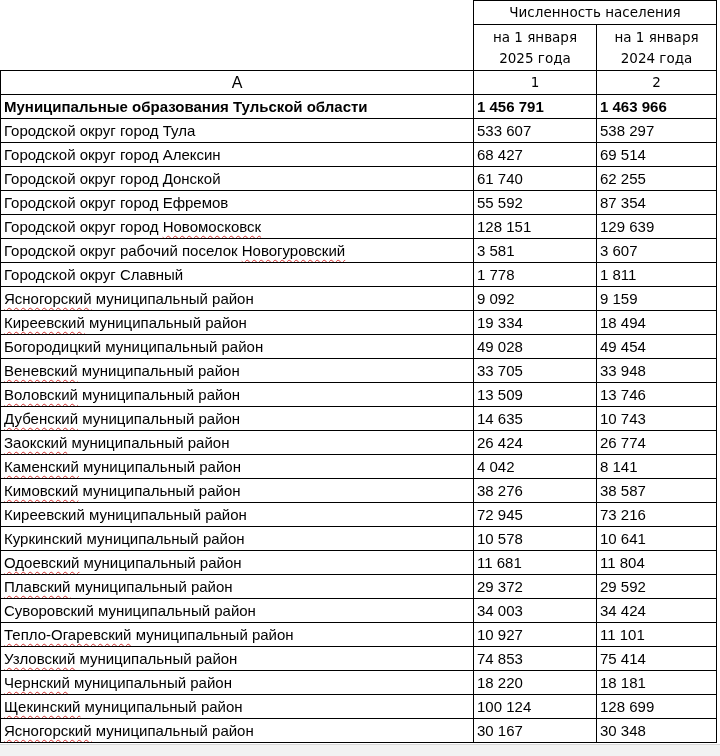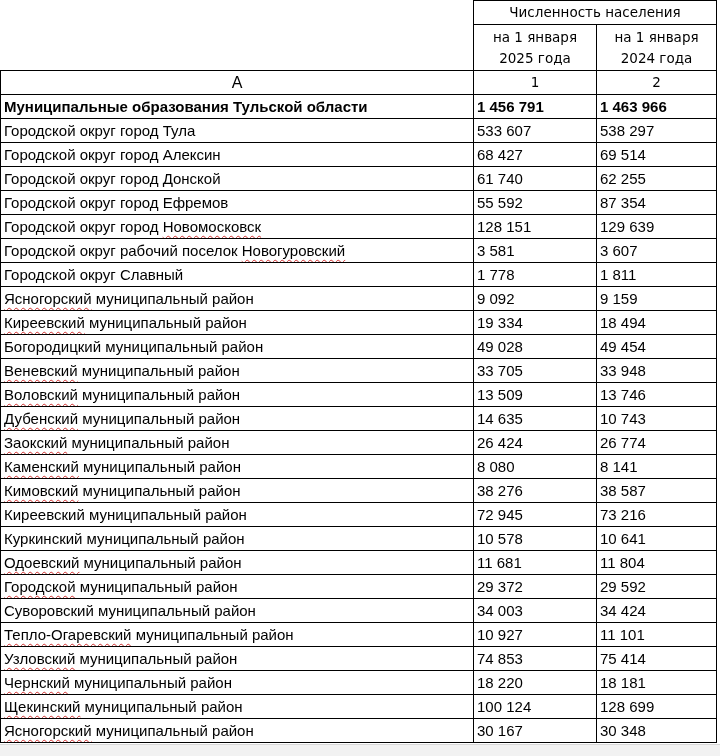--- a/index.html
+++ b/index.html
@@ -139,21 +139,21 @@
         <td class="num">14 635</td>
         <td class="num">10 743</td>
       </tr>
       <tr>
         <td><span></span><span class="spell">Заокский</span><span> муниципальный район</span></td>
         <td class="num">26 424</td>
         <td class="num">26 774</td>
       </tr>
       <tr>
         <td><span></span><span class="spell">Каменский</span><span> муниципальный район</span></td>
-        <td class="num">8 080</td>
+        <td class="num">4 042</td>
         <td class="num">8 141</td>
       </tr>
       <tr>
         <td><span></span><span class="spell">Кимовский</span><span> муниципальный район</span></td>
         <td class="num">38 276</td>
         <td class="num">38 587</td>
       </tr>
       <tr>
         <td>Киреевский муниципальный район</td>
         <td class="num">72 945</td>
@@ -163,21 +163,21 @@
         <td>Куркинский муниципальный район</td>
         <td class="num">10 578</td>
         <td class="num">10 641</td>
       </tr>
       <tr>
         <td><span></span><span class="spell">Одоевский</span><span> муниципальный район</span></td>
         <td class="num">11 681</td>
         <td class="num">11 804</td>
       </tr>
       <tr>
-        <td><span></span><span class="spell">Городской</span><span> муниципальный район</span></td>
+        <td><span></span><span class="spell">Плавский</span><span> муниципальный район</span></td>
         <td class="num">29 372</td>
         <td class="num">29 592</td>
       </tr>
       <tr>
         <td>Суворовский муниципальный район</td>
         <td class="num">34 003</td>
         <td class="num">34 424</td>
       </tr>
       <tr>
         <td><span></span><span class="spell">Тепло-Огаревский</span><span> муниципальный район</span></td>

